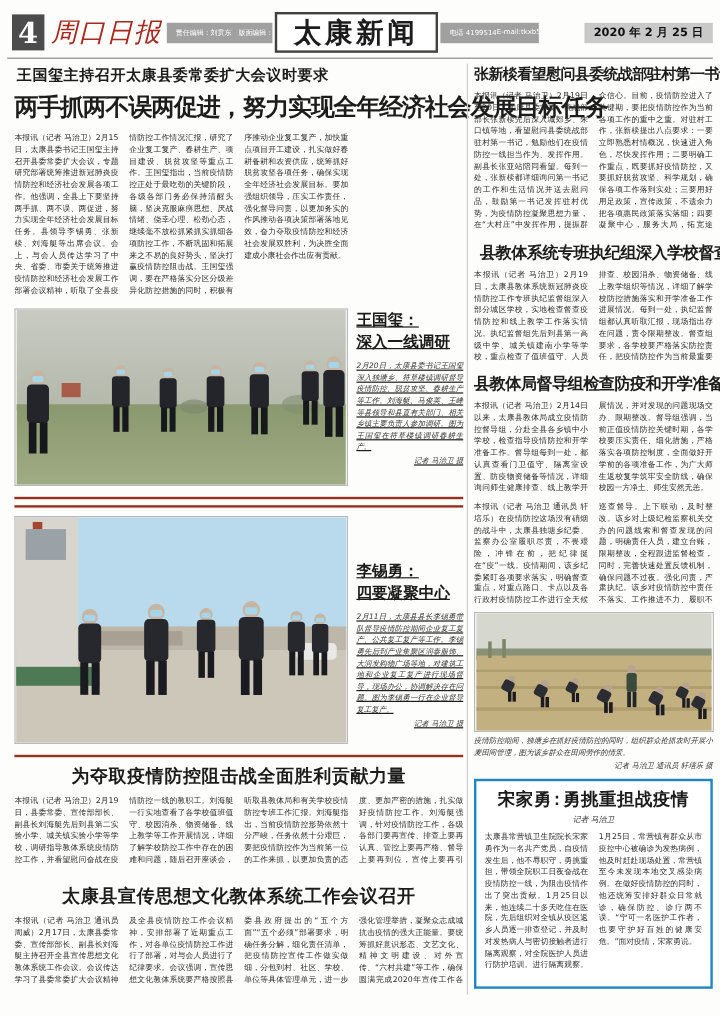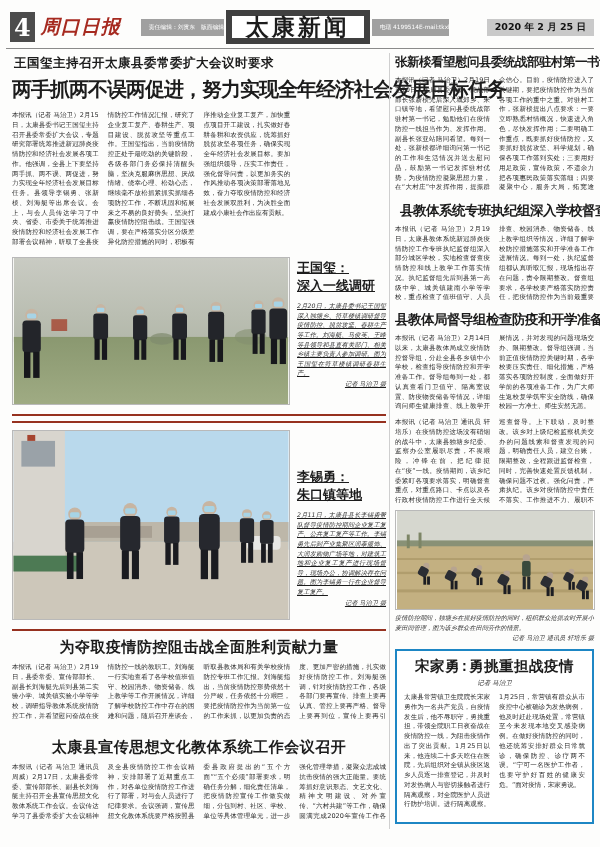--- a/index.html
+++ b/index.html
@@ -12,25 +12,25 @@
     --date-gray:#c9c9c9;
   }
   *{margin:0;padding:0;box-sizing:border-box;}
   html,body{background:#e9e9e9;}
   body{font-family:"DejaVu Sans","Liberation Sans",sans-serif;}
   .page{position:relative;width:600px;height:847px;background:#fdfdfc;margin:0 auto;overflow:hidden;color:#1c1c1c;}
 
   
   .header{position:absolute;top:9px;left:10px;right:6px;height:36px;display:flex;align-items:center;}
   .pagenum{width:46px;height:30px;background:#4c4c4c;color:#fff;font-size:24px;font-weight:bold;display:flex;align-items:center;justify-content:center;font-family:"DejaVu Serif",serif;}
-  .masthead{color:var(--masthead-red);font-family:"DejaVu Serif","Liberation Serif",serif;font-weight:bold;font-style:italic;font-size:19px;letter-spacing:1px;padding:0 20px 0 6px;white-space:nowrap;}
+  .masthead{color:var(--masthead-red);font-family:"DejaVu Serif","Liberation Serif",serif;font-weight:normal;font-style:italic;font-size:22px;letter-spacing:1px;padding:0 4px 0 6px;white-space:nowrap;}
   .graybar{background:var(--bar-gray);height:17px;display:flex;align-items:center;color:#fff;font-size:5.8px;white-space:nowrap;overflow:hidden;}
   .graybar.left{flex:1 1 auto;padding-left:8px;}
   .graybar.right{flex:1 1 auto;padding-left:8px;}
-  .sectionbox{border:6px solid #404040;background:#fff;height:34px;padding:0 14px;display:flex;align-items:center;justify-content:center;margin:0 2px;position:relative;z-index:2;}
+  .sectionbox{border:2px solid #404040;background:#fff;height:34px;padding:0 14px;display:flex;justify-content:center;margin:0 2px;position:relative;z-index:2;}
   .sectionbox span{font-family:"DejaVu Serif","Liberation Serif",serif;font-weight:bold;font-size:23px;letter-spacing:3px;white-space:nowrap;}
   .datebox{background:var(--date-gray);height:17px;display:flex;align-items:center;padding:0 8px;font-size:9.5px;font-weight:bold;color:#111;white-space:nowrap;margin-left:38px;}
   .header-rule{position:absolute;top:48px;left:6px;right:6px;border-top:1.5px solid #8a8a8a;}
 
   
   .content{position:absolute;top:53px;left:12px;right:6px;display:flex;}
   .leftcol{width:374px;flex:0 0 374px;}
   .vdivider{width:1px;background:#cfcfcf;margin:0 5px 0 3px;flex:0 0 1px;}
   .rightcol{flex:1 1 auto;min-width:0;}
 
@@ -167,21 +167,21 @@
           <rect x="52" y="92" width="0.1" height="0.1" fill="#000"></rect>
           <use href="#pp2" transform="translate(118,80) scale(1.7)"></use>
           <use href="#pp2" transform="translate(160,82) scale(1.3)"></use>
           <use href="#pp2" transform="translate(198,78) scale(1.75)"></use>
           <use href="#pp2" transform="translate(236,84) scale(1.2)"></use>
           <use href="#pp2" transform="translate(256,86) scale(1.15)"></use>
         </svg>
         <div class="pr-side" style="padding-top:38px;">
           <div class="pr-title">
             <div>李锡勇：</div>
-            <div>朱口镇等地</div>
+            <div>四要凝聚中心</div>
           </div>
           <div class="caption">2月11日，太康县县长李锡勇带队督导疫情防控期间企业复工复产、公共复工复产等工作。李锡勇先后到产业集聚区润泰服饰、大润发购物广场等地，对建筑工地和企业复工复产进行现场督导，现场办公，协调解决存在问题。图为李锡勇一行在企业督导复工复产。</div>
           <div class="credit">记者 马治卫 摄</div>
         </div>
       </div>
 
       <div class="sep-single"></div>
 
       <div class="art-title lt">为夺取疫情防控阻击战全面胜利贡献力量</div>
       <div class="bodytext cols4" style="height:68px;">本报讯（记者 马治卫）2月19日，县委常委、宣传部部长、副县长刘海艇先后到县第二实验小学、城关镇实验小学等学校，调研指导教体系统疫情防控工作，并看望慰问奋战在疫情防控一线的教职工。刘海艇一行实地查看了各学校值班值守、校园消杀、物资储备、线上教学等工作开展情况，详细了解学校防控工作中存在的困难和问题，随后召开座谈会，听取县教体局和有关学校疫情防控专班工作汇报。刘海艇指出，当前疫情防控形势依然十分严峻，任务依然十分艰巨，要把疫情防控作为当前第一位的工作来抓，以更加负责的态度、更加严密的措施，扎实做好疫情防控工作。刘海艇强调，针对疫情防控工作，各级各部门要再宣传、排查上要再认真、管控上要再严格、督导上要再到位，宣传上要再引导，坚持两手抓，筑牢疫情防控防线，确保广大师生生命安全和身体健康，科学制定开学方案。要加强舆论引导，坚定必胜信心，确保教体系统和谐稳定，为夺取疫情防控阻击战全面胜利贡献力量。</div>

